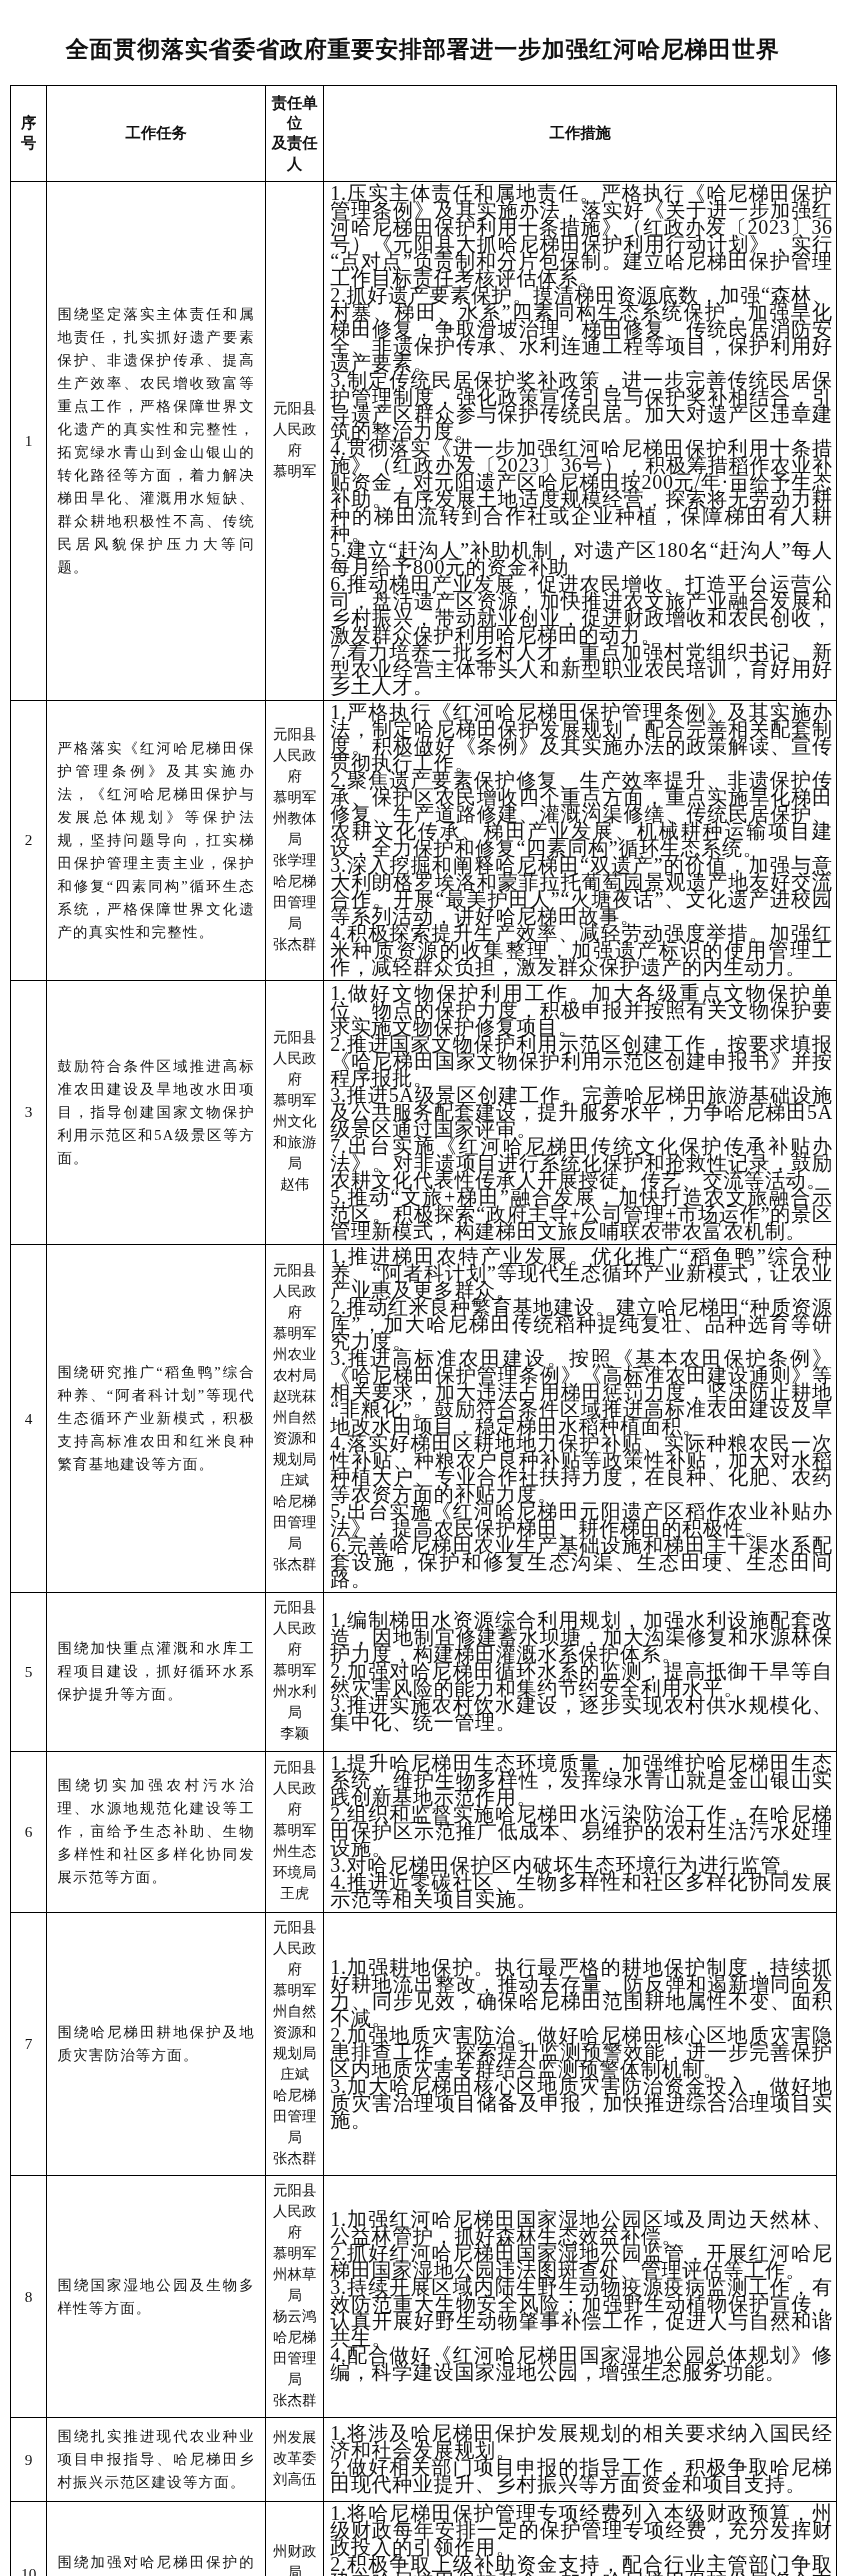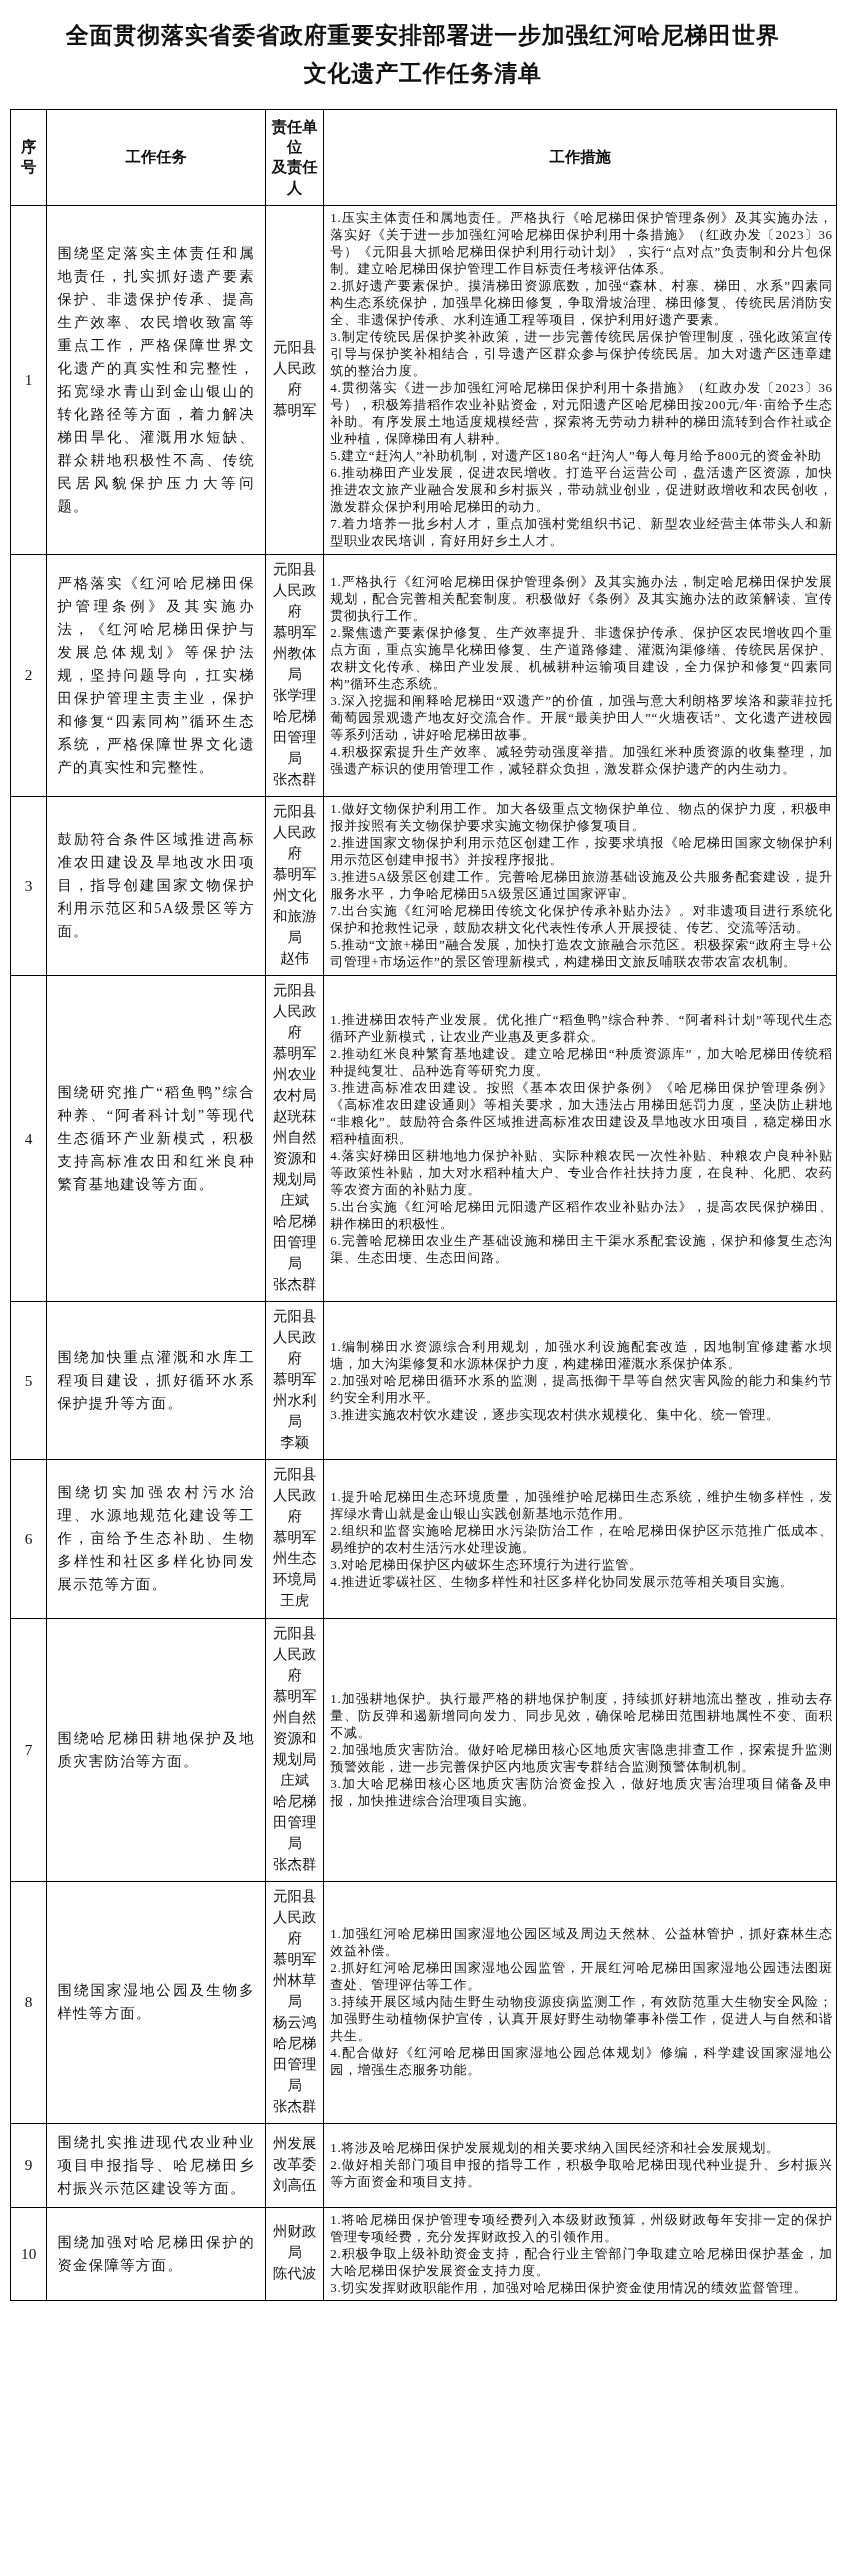--- a/index.html
+++ b/index.html
@@ -9,21 +9,21 @@
     font-family:"Liberation Serif","DejaVu Serif",serif;
   }
   .page { padding:6.8px 12.7px 20.4px 10.2px; box-sizing:border-box; }
 
   .attachment {
     font-family:"Liberation Sans","DejaVu Sans",sans-serif;
     font-weight:bold; font-size:16px; line-height:20.4px;
   }
 
   .title {
-    margin-top:9px;
+    margin-top:23px;
     text-align:center;
     font-family:"Liberation Sans","DejaVu Sans",sans-serif;
     font-weight:bold; font-size:23px; line-height:38px;
     letter-spacing:0.8px;
   }
 
   table.task-table {
     margin-top:17px;
     width:826px;
     border-collapse:collapse;
@@ -46,35 +46,34 @@
   td.task {
     font-size:14.4px; line-height:23px;
     text-align:justify; padding:6.8px 10.2px;
     letter-spacing:1.3px;
   }
   td.unit {
     font-size:14.4px; line-height:21px;
     text-align:center; padding:5.1px 0.8px;
   }
   td.measures {
-    font-size:13px; line-height:17px;
+    font-size:20px; line-height:17px;
     padding:3.4px 3.4px 4.2px 6px;
     letter-spacing:0.7px;
   }
   .measure { margin:0; text-align:justify; }
   .unit-line { display:block;font-family:Liberation Mono, monospace; }
 </style>
 </head>
 <body>
 
 <div class="page">
 
   <div class="title">
     <div>全面贯彻落实省委省政府重要安排部署进一步加强红河哈尼梯田世界</div>
-    <div>文化遗产工作任务清单</div>
   </div>
 
   <table class="task-table">
     <colgroup>
       <col style="width:36px">
       <col style="width:219px">
       <col style="width:58px">
       <col style="width:513px">
     </colgroup>
     <thead>

